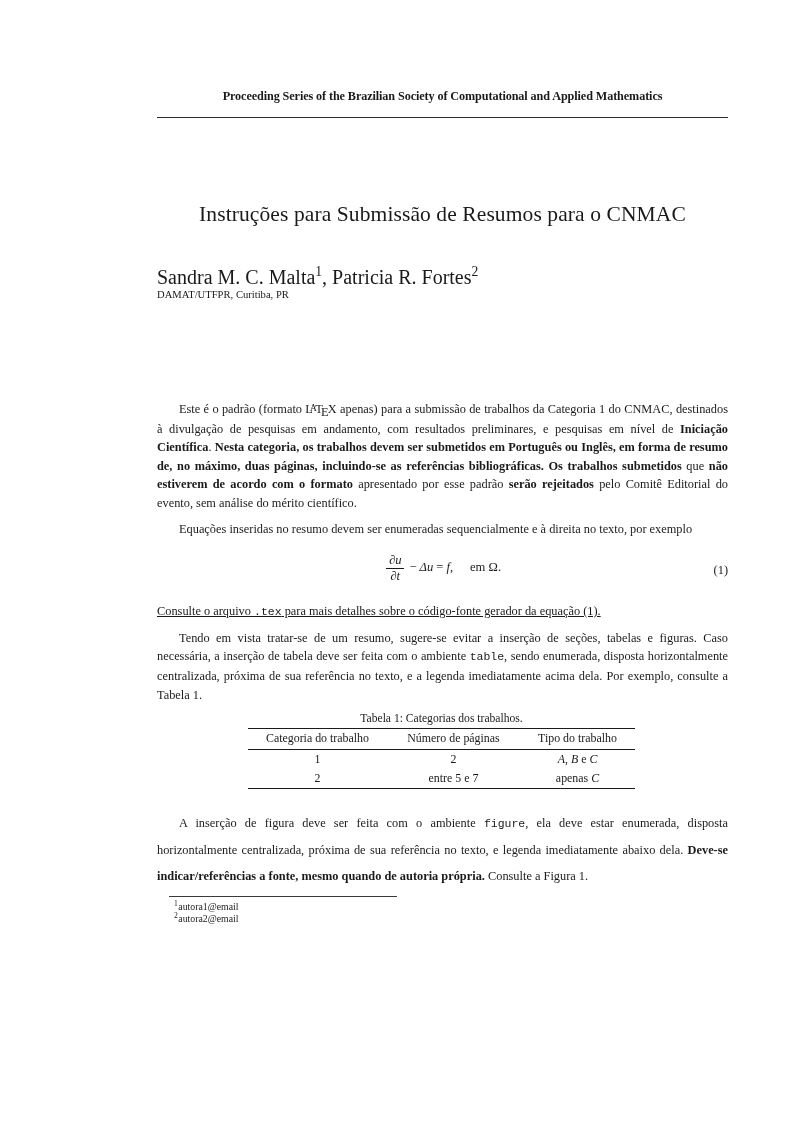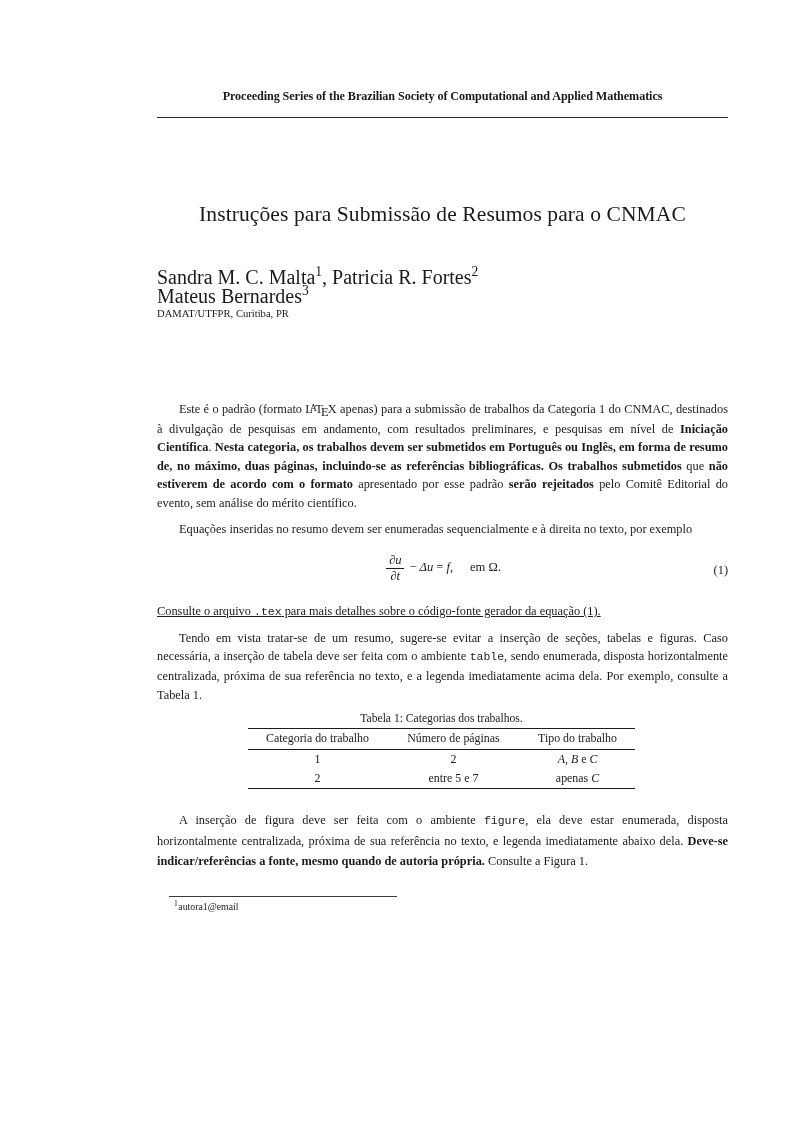--- a/index.html
+++ b/index.html
@@ -192,21 +192,21 @@
   .c2 { width: 133px; }
   .c3 { width: 115px; }
 
   
   .body2 {
     position: absolute;
     top: 810px;
     left: 0;
     width: 571px;
     font-size: 12.35px;
-    line-height: 20px;
+    line-height: 26px;
     text-align: justify;
   }
 
   
   .fnrule {
     position: absolute;
     top: 896px;
     left: 12px;
     width: 228px;
     height: 0.9px;
@@ -233,21 +233,20 @@
 
 <div class="page">
 
   <div class="runhead">Proceeding Series of the Brazilian Society of Computational and Applied Mathematics</div>
   <div class="runrule"></div>
 
   <h1 class="title">Instruções para Submissão de Resumos para o CNMAC</h1>
 
   <div class="authors">
     <div class="auth-line"><span>Sandra M. C. Malta</span><sup class="fn">1</sup><span>, Patricia R. Fortes</span><sup class="fn">2</sup></div>
-    <div class="auth-line"><span>Mateus Bernardes</span><sup class="fn">3</sup></div>
     <div class="affil-line">DAMAT/UTFPR, Curitiba, PR</div>
   </div>
 
   <div class="body">
 
     <p class="para"><span>Este é o padrão (formato </span><span class="latex"><span>L</span><span class="a">A</span><span>T</span><span class="e">E</span><span>X</span></span><span> apenas) para a submissão de trabalhos da Categoria 1 do CNMAC, destinados à divulgação de pesquisas em andamento, com resultados preliminares, e pesquisas em nível de </span><b>Iniciação Científica</b><span>. </span><b>Nesta categoria, os trabalhos devem ser submetidos em Português ou Inglês, em forma de resumo de, no máximo, duas páginas, incluindo-se as referências bibliográficas.</b><span> </span><b>Os trabalhos submetidos</b><span> que </span><b>não estiverem de acordo com o formato</b><span> apresentado por esse padrão </span><b>serão rejeitados</b><span> pelo Comitê Editorial do evento, sem análise do mérito científico.</span></p>
 
     <p class="para spaced">Equações inseridas no resumo devem ser enumeradas sequencialmente e à direita no texto, por exemplo</p>
 
     <div class="eqrow">
@@ -291,15 +290,16 @@
     </table>
   </div>
 
   <div class="body2">
     <p class="para"><span>A inserção de figura deve ser feita com o ambiente </span><span class="mono">figure</span><span>, ela deve estar enumerada, disposta horizontalmente centralizada, próxima de sua referência no texto, e legenda imediatamente abaixo dela. </span><b>Deve-se indicar/referências a fonte, mesmo quando de autoria própria.</b><span> Consulte a Figura 1.</span></p>
   </div>
 
   <div class="fnrule"></div>
   <div class="footnotes">
     <div class="fnitem"><sup>1</sup><span>autora1@email</span></div>
+    <div class="fnitem"><sup>2</sup><span>autora2@email</span></div>
   </div>
 
 </div>
 
 </body></html>

